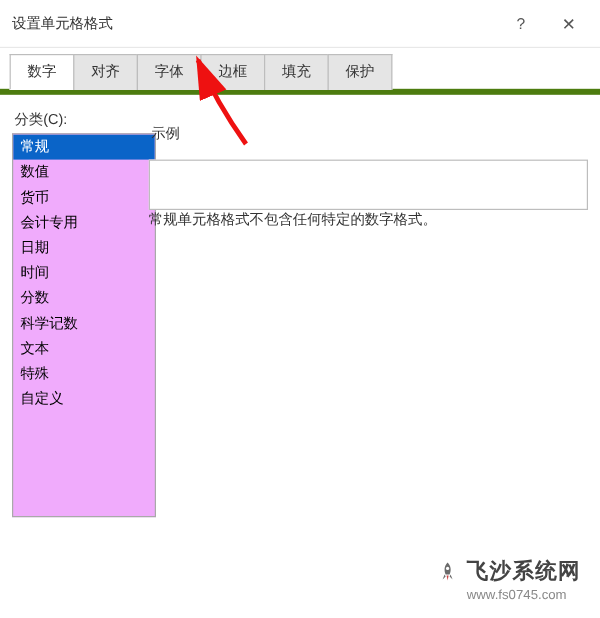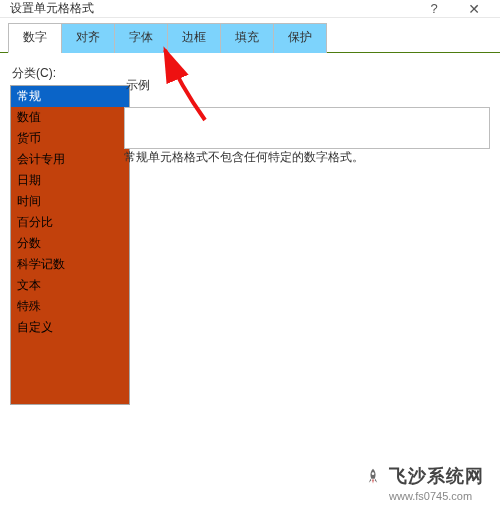--- a/index.html
+++ b/index.html
@@ -7,44 +7,44 @@
     margin: 0;
     font-family: "Microsoft YaHei", SimSun, Arial, sans-serif;
     font-size: 12px;
     background: #fff;
     width: 500px;
     height: 515px;
     position: relative;
     overflow: hidden;
   }
   .titlebar {
-    height: 18px;
+    height: 40px;
     display: flex;
     align-items: center;
     padding: 0 6px 0 10px;
     background: #fff;
     border-bottom: 1px solid #e8e8e8;
   }
   .titlebar .title { flex: 1; font-size: 12px; color: #333; }
   .titlebar .ctrl { width: 40px; text-align: center; color: #555; font-size: 13px; line-height: 30px; }
   .titlebar .ctrl.close { font-size: 14px; }
 
   .tabs {
     display: flex;
     padding: 4px 8px 0 8px;
-    border-bottom: 1px solid #4d7c0f;
+    border-bottom: 5px solid #4d7c0f;
     position: relative;
     background: #fff;
   }
   .tab {
     padding: 5px 14px 6px;
     border: 1px solid #bdbdbd;
     border-bottom: none;
     margin-right: -1px;
-    background: #7dd3fc;
+    background: #e5e5e5;
     color: #333;
     position: relative;
     top: 1px;
     font-size: 12px;
   }
   .tab.active {
     background: #fff;
     border-bottom: 1px solid #fff;
     top: 1px;
   }
@@ -54,21 +54,21 @@
     padding: 10px 10px 0 10px;
     gap: 10px;
   }
   .left-col { width: 104px; }
   .cat-label { margin: 2px 0 3px 2px; color: #333; }
   .listbox {
     width: 120px;
     height: 320px;
     border: 1px solid #a9a9a9;
     overflow-y: scroll;
-    background: #c2410c;
+    background: #f0abfc;
   }
   .listbox .item {
     padding: 2px 6px;
     white-space: nowrap;
     color: #000;
   }
   .listbox .item.selected {
     background: #0a64c8;
     color: #fff;
   }
@@ -135,21 +135,20 @@
 <div class="content">
   <div class="left-col">
     <div class="cat-label">分类(C):</div>
     <div class="listbox">
       <div class="item selected"><span>常规</span></div>
       <div class="item"><span>数值</span></div>
       <div class="item"><span>货币</span></div>
       <div class="item"><span>会计专用</span></div>
       <div class="item"><span>日期</span></div>
       <div class="item"><span>时间</span></div>
-      <div class="item"><span>百分比</span></div>
       <div class="item"><span>分数</span></div>
       <div class="item"><span>科学记数</span></div>
       <div class="item"><span>文本</span></div>
       <div class="item"><span>特殊</span></div>
       <div class="item"><span>自定义</span></div>
     </div>
   </div>
 
   <div class="right-col">
     <div class="sample-label">示例</div>

